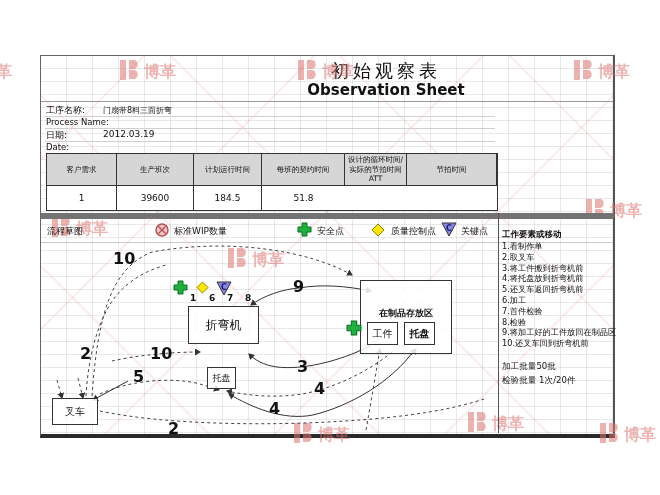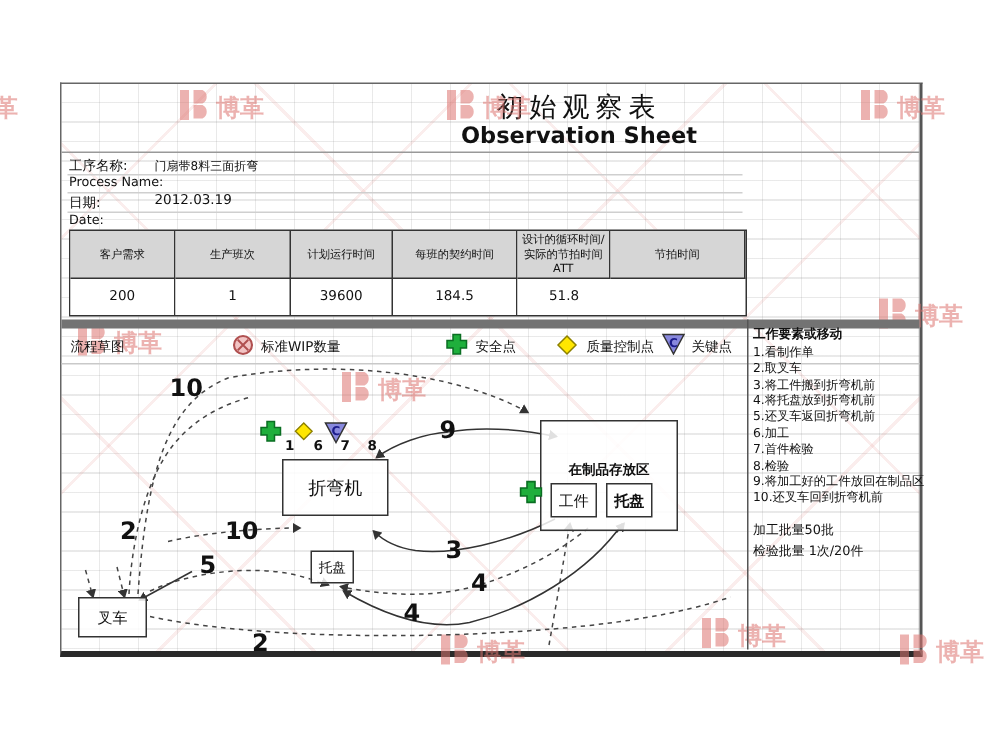--- a/index.html
+++ b/index.html
@@ -39,21 +39,21 @@
     text-align:center;font-size:7.5px;border-right:1px solid #333;border-bottom:1px solid #333;
     line-height:1.25;padding:0 2px;box-sizing:border-box;}
   .mtable .v{height:24px;display:flex;align-items:center;justify-content:center;font-size:9px;
     border-right:1px solid #333;box-sizing:border-box;background:#fff;}
   .mtable .h:last-child,.mtable .v:last-child{border-right:none;}
   
   .legend{left:0;top:157px;width:572px;height:23px;border-top:6px solid #737373;border-bottom:1px solid #c9c9c9;z-index:2;}
   .legend .t{position:absolute;font-size:9px;top:6px;}
   
   .panel{left:457px;top:157px;width:114px;height:220px;border-left:1px solid #555;z-index:2;padding-left:3px;box-sizing:border-box;}
-  .panel .pt{font-size:8.5px;font-weight:bold;margin-top:4px;}
+  .panel .pt{font-size:8.5px;font-weight:bold;margin-top:16px;}
   .panel .pi{font-size:8.2px;line-height:10.8px;white-space:nowrap;}
   .panel .pn{font-size:8.6px;line-height:12px;margin-top:2px;white-space:nowrap;}
   .panel .gap{height:9px;}
   
   .dbox{position:absolute;border:1px solid #333;background:rgba(255,255,255,.85);
     display:flex;align-items:center;justify-content:center;z-index:3;}
   .flow-label{position:absolute;font-size:16px;font-weight:bold;z-index:4;}
   .seqnum{position:absolute;font-size:9px;font-weight:bold;z-index:4;}
   svg.overlay{position:absolute;left:0;top:0;z-index:2;}
   .d{fill:none;stroke:#444;stroke-width:1;stroke-dasharray:3 3;}
@@ -142,21 +142,20 @@
   <div class="abs row-line" style="top:85px"></div>
   <div class="abs fld-label" style="left:5px;top:86px;font-size:8.5px">Date:</div>
 
   <div class="abs mtable">
     <div class="h">客户需求</div>
     <div class="h">生产班次</div>
     <div class="h">计划运行时间</div>
     <div class="h">每班的契约时间</div>
     <div class="h">设计的循环时间/实际的节拍时间ATT</div>
     <div class="h">节拍时间</div>
-    <div class="v">200</div>
     <div class="v">1</div>
     <div class="v">39600</div>
     <div class="v">184.5</div>
     <div class="v">51.8</div>
   </div>
 
   <div class="abs legend">
     <div class="t" style="left:6px">流程草图</div>
     <svg class="abs" style="left:114px;top:4px" width="14" height="14" viewBox="0 0 14 14">
       <circle cx="7" cy="7" r="6" fill="#f2c4c4" stroke="#b05050" stroke-width="1.4"></circle>

